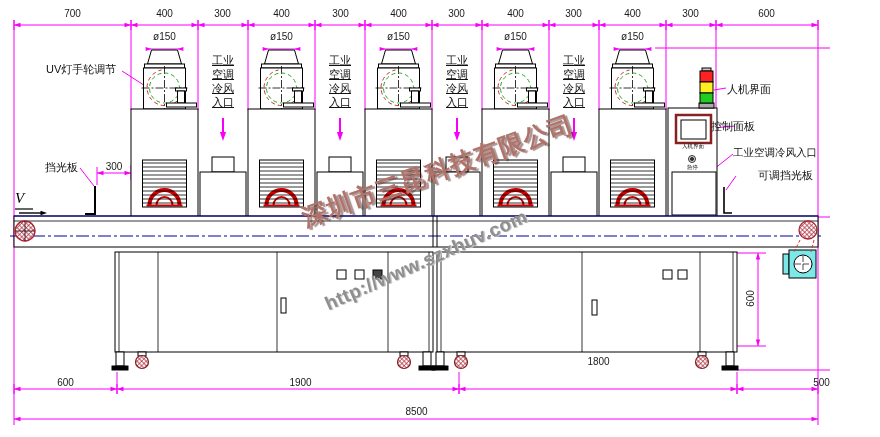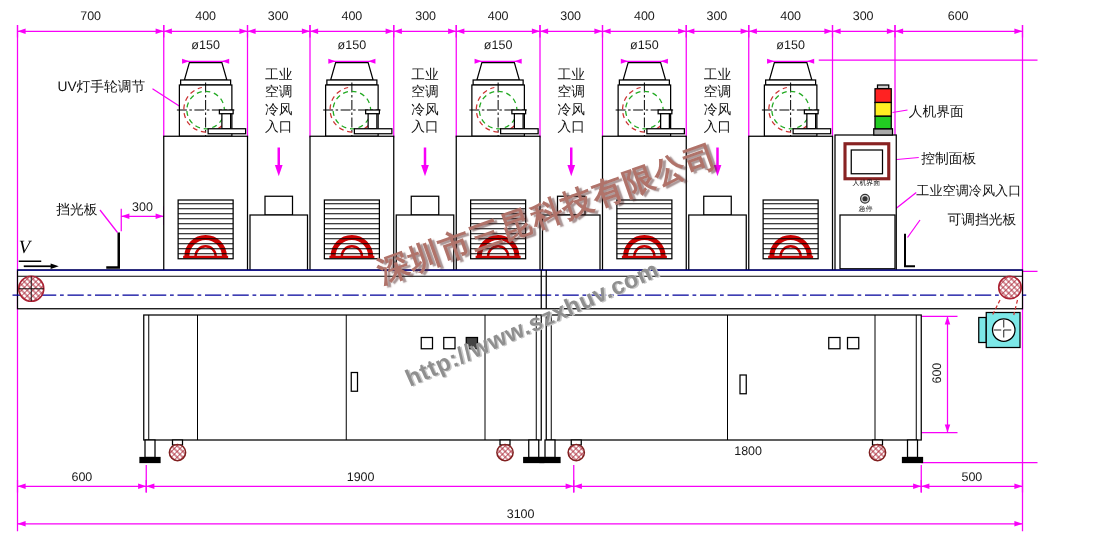--- a/index.html
+++ b/index.html
@@ -4,21 +4,21 @@
 <style>
   html,body{margin:0;padding:0;background:#fff;}
   .canvas{position:relative;width:830px;height:437px;background:#fff;overflow:hidden;
           font-family:"Liberation Sans",sans-serif;}
   .canvas svg{position:absolute;left:0;top:0;z-index:1;}
   .dim{position:absolute;width:41px;text-align:center;font-size:10px;color:#1a1a1a;z-index:2;}
   .vdim{position:absolute;width:46px;text-align:center;font-size:10px;color:#1a1a1a;
         transform:rotate(-90deg);z-index:2;}
   .lbl{position:absolute;font-size:11px;color:#111;white-space:nowrap;z-index:2;}
   .ainlet{position:absolute;width:28px;top:53px;text-align:center;font-size:11px;line-height:14px;
-          white-space:pre-line;color:#111;z-index:2;}
+          white-space:pre-line;color:#111;z-index:2;text-decoration:underline;}
   .tiny{position:absolute;text-align:center;font-size:5.5px;color:#111;z-index:2;}
   .vmark{position:absolute;left:15px;top:190px;font:italic 15px "Liberation Serif",serif;color:#000;z-index:2;}
   .wm1{position:absolute;left:303px;top:202px;width:290px;transform:rotate(-19.5deg);
        transform-origin:0 50%;font-weight:bold;font-size:25px;letter-spacing:1px;
        text-shadow:2px 2px 1px rgba(80,40,40,.5);white-space:nowrap;z-index:3;}
   .wm2{position:absolute;left:326px;top:294px;width:260px;transform:rotate(-24deg);
        transform-origin:0 50%;font-weight:bold;font-size:19px;letter-spacing:.5px;
        text-shadow:1px 1px 0 #c8c8c8;white-space:nowrap;z-index:3;}
 </style>
 </head>
@@ -435,32 +435,32 @@
 空调
 冷风
 入口</span>
 
   <span class="lbl" style="left:46px;top:62px">UV灯手轮调节</span>
   <span class="lbl" style="left:45px;top:160px">挡光板</span>
   <span class="dim" style="left:96px;top:161px;width:36px">300</span>
   <span class="vmark">V</span>
 
   <span class="lbl" style="left:727px;top:82px">人机界面</span>
-  <span class="lbl" style="left:737px;top:119px">控制面板</span>
+  <span class="lbl" style="left:711px;top:119px">控制面板</span>
   <span class="lbl" style="left:733px;top:146px;font-size:10.5px">工业空调冷风入口</span>
   <span class="lbl" style="left:758px;top:168px">可调挡光板</span>
   <span class="tiny" style="left:676px;top:143px;width:34px">人机界面</span>
   <span class="tiny" style="left:684px;top:164px;width:17px">急停</span>
 
   <span class="vdim" style="left:813px;top:124px">1000</span>
   <span class="vdim" style="left:831px;top:209px;width:52px">1920±25</span>
   <span class="vdim" style="left:813px;top:289px">900±25</span>
   <span class="vdim" style="left:727px;top:293px">600</span>
 
   <span class="dim" style="left:45px;top:377px">600</span>
-  <span class="dim" style="left:268px;top:377px">1900</span>
+  <span class="dim" style="left:280px;top:377px">1900</span>
   <span class="dim" style="left:578px;top:356px">1800</span>
-  <span class="dim" style="left:757px;top:377px">500</span>
-  <span class="dim" style="left:396px;top:406px">3100</span>
+  <span class="dim" style="left:801px;top:377px">500</span>
+  <span class="dim" style="left:396px;top:406px">8500</span>
 
   <span class="wm1" style="color: rgb(176, 115, 106);">深圳市三昆科技有限公司</span>
   <span class="wm2" style="color: rgb(143, 143, 143);">http://www.szxhuv.com</span>
 </div>
 
 </body></html>

